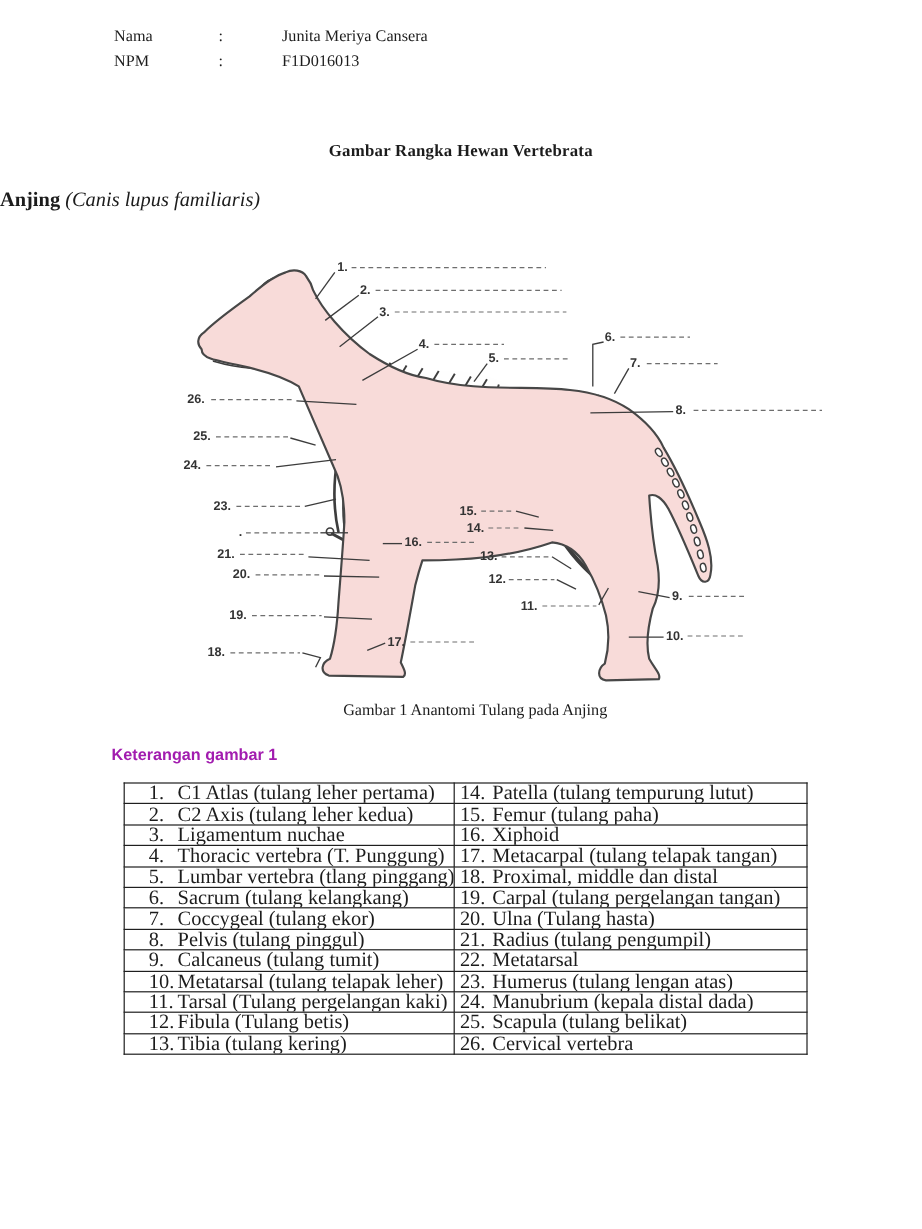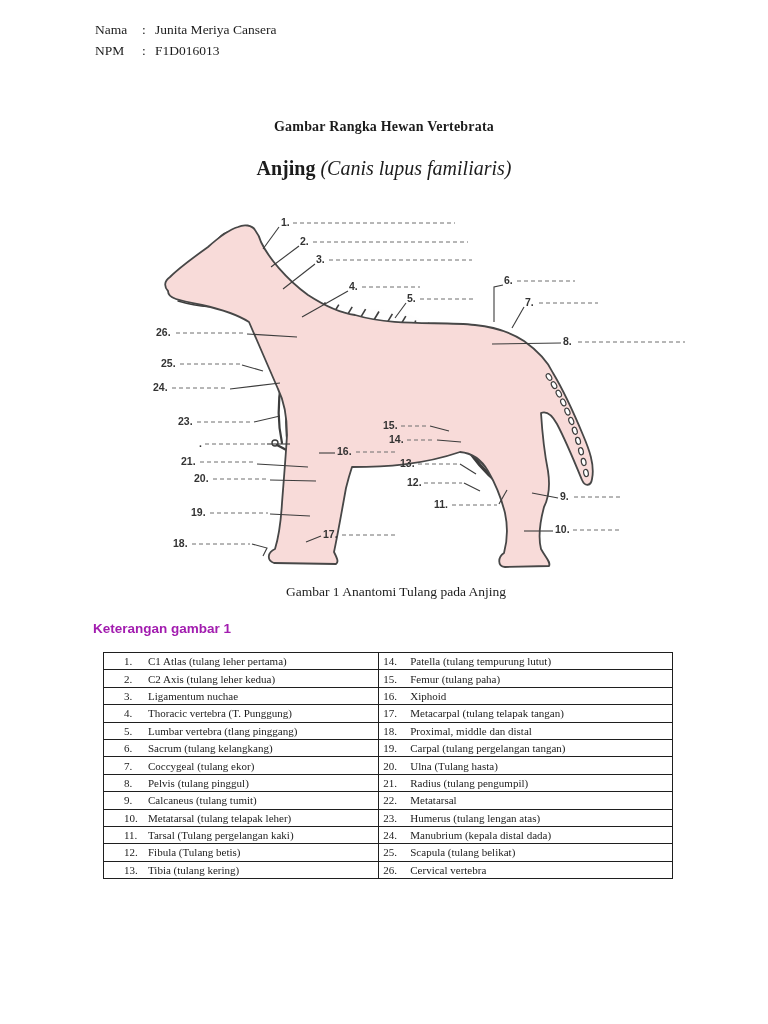--- a/index.html
+++ b/index.html
@@ -1,32 +1,32 @@
 <!DOCTYPE html>
 <html><head>
 <meta charset="utf-8">
 <style>
   html,body{margin:0;padding:0;background:#fff;}
   .page{position:relative;width:768px;height:1024px;background:#ffffff;overflow:hidden;
         font-family:"Liberation Serif",serif;color:#1c1c1c;}
   .hdr{position:absolute;top:19px;left:95px;font-size:13.5px;line-height:21px;}
-  .hrow{display:flex;}
+  .hrow{display:flex;gap:40px;}
   .hlabel{display:inline-block;width:47px;}
   .hsep{display:inline-block;width:13px;}
   .title{position:absolute;top:119px;left:0;width:100%;text-align:center;
          font-weight:bold;font-size:14px;letter-spacing:.2px;}
-  .subtitle{position:absolute;top:157px;left:0;width:100%;text-align:center;font-size:20px;}
+  .subtitle{position:absolute;top:157px;left:0;width:100%;font-size:17px;}
   .subtitle .sp-bold{font-weight:bold;}
   .subtitle .sp-ital{font-style:italic;}
   .figwrap{position:absolute;top:205px;left:150px;width:550px;height:375px;}
   .caption{position:absolute;top:584px;left:12px;width:100%;text-align:center;font-size:13.5px;}
   .legend-head{position:absolute;top:621px;left:93px;
         font-family:"Liberation Sans",sans-serif;font-weight:bold;font-size:13.5px;color:#a21caf;}
   .tblwrap{position:absolute;top:652px;left:103px;width:570px;}
-  table.legend{width:100%;border-collapse:collapse;font-size:11px;table-layout:fixed;}
+  table.legend{width:100%;border-collapse:collapse;font-size:17px;table-layout:fixed;}
   table.legend td{border:1px solid #1f1f1f;padding:0;height:16.4px;line-height:16px;
         white-space:nowrap;overflow:hidden;vertical-align:middle;}
   td.lc{width:48.2%;}
   .numL{display:inline-block;margin-left:20px;width:24px;}
   .numR{display:inline-block;margin-left:4px;width:27px;}
   
   .lnum{font-family:"Liberation Sans",sans-serif;font-weight:bold;font-size:10.5px;fill:#333;}
   .dash{stroke:#6e6e6e;stroke-width:1;stroke-dasharray:4 3;fill:none;}
   .ptr{stroke:#3c3c3c;stroke-width:1.1;fill:none;}
   .outline{fill:none;stroke:#474747;stroke-width:1.8;stroke-linejoin:round;stroke-linecap:round;}

